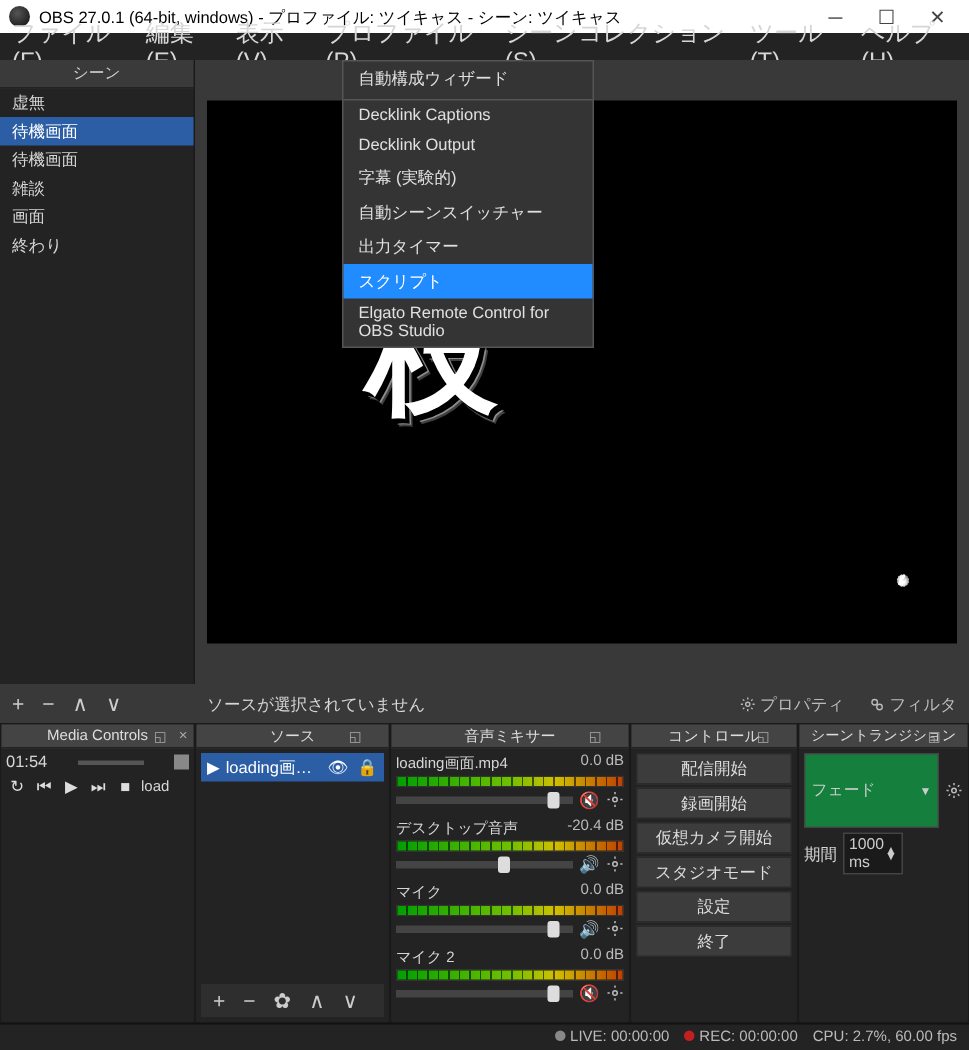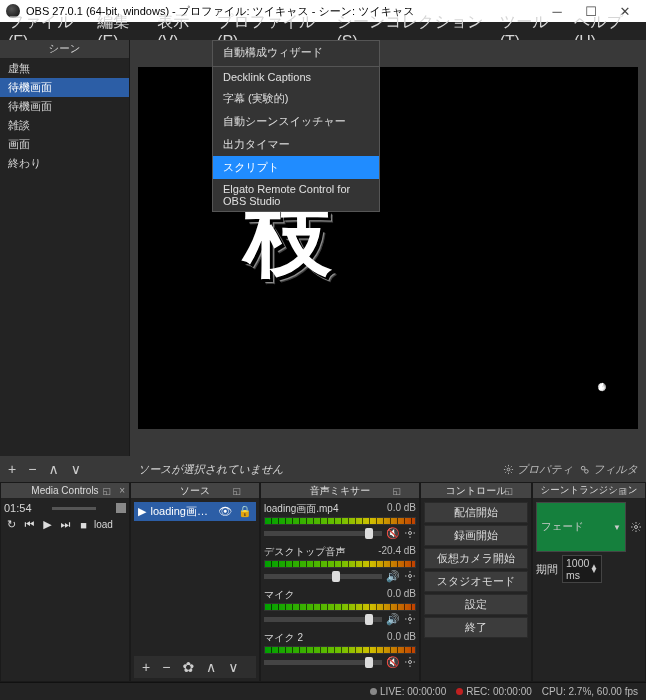--- a/index.html
+++ b/index.html
@@ -26,36 +26,36 @@
   .scenes-hdr{background:#3a3a3a; color:#d0d0d0; font-size:10.5px; padding:2px 6px; display:flex; align-items:center; justify-content:center; border-bottom:1px solid #222;}
   .scene-item{padding:2px 8px; font-size:11px;}
   .scene-item.active{background:var(--accent); color:#fff;}
   .preview-wrap{flex:1; background:#393939; display:flex; align-items:center; justify-content:center; padding:10px 8px;}
   .preview{width:500px; height:362px; background:#000; position:relative;}
   .kanji-wrap{position:absolute; left:106px; top:110px; filter:brightness(1.05);}
   .kanji-main{position:relative; color:#fff; font-size:88px; font-weight:900; text-shadow:3px 3px 0 #000, 4px 4px 0 rgba(255,255,255,.4), 5px 5px 0 rgba(255,255,255,.25);}
   .spinner{position:absolute; right:22px; bottom:22px; width:28px; height:28px;}
   .spoke{position:absolute; left:50%; top:50%; width:2px;height:8px;background:#fff; transform-origin:0 -6px; border-radius:1px;}
   
-  .dropdown{position:absolute; left:212px; top:40px; width:168px; background:#343434; border:1px solid #555; z-index:50;}
+  .dropdown{position:absolute; left:228px; top:40px; width:168px; background:#343434; border:1px solid #555; z-index:50;}
   .ddi{padding:4px 10px; font-size:11px; color:#e0e0e0;}
   .ddi.sep{border-top:1px solid #555; margin-top:2px; padding-top:4px;}
   .ddi.hl{background:var(--hover); color:#fff;}
   
   .scene-tb{height:26px; background:#393939; display:flex; align-items:center; padding:0 4px; gap:4px;}
   .tb-btn{font-size:14px; color:#ccc; padding:0 4px;}
   
   .docks{display:flex; background:var(--bg1);}
   .dock{display:flex; flex-direction:column; background:var(--bg2); border:1px solid #1a1a1a;}
   .dock-hdr{height:16px; background:#444; font-size:10px; display:flex; align-items:center; justify-content:center; position:relative; color:#ddd; border-bottom:1px solid #222;}
   .dock-hdr .x{position:absolute; right:4px; font-size:10px; color:#aaa;}
   .dock-hdr .pop{position:absolute; right:18px; font-size:9px; color:#aaa;}
   .dock-body{flex:1; background:#232323; padding:3px; overflow:hidden;}
   
-  .srcbar{height:26px; background:#393939; display:flex; align-items:center; padding:0 8px; gap:6px; font-size:11px;font-style:italic;}
+  .srcbar{height:26px; background:#393939; display:flex; align-items:center; padding:0 8px; gap:16px; font-size:11px;}
   .srcbar .center{flex:1;}
   .gearbtn{display:flex; align-items:center; gap:3px; color:#bbb;}
   .gearbtn svg{width:11px;height:11px;}
   
   .mc-time{display:flex; align-items:center; gap:20px; margin-bottom:3px;}
   .mc-time .bar{flex:1; height:3px; background:#555;}
   .mc-row{display:flex; align-items:center; gap:3px;}
   .mc-row .ibtn{width:15px;height:15px; display:flex;align-items:center;justify-content:center; font-size:11px; color:#ddd;}
   
   .src-item{display:flex; align-items:center; gap:4px; padding:2px 4px; background:var(--accent); color:#fff; font-size:11px;}
@@ -105,20 +105,21 @@
   <span>表示(V)</span>
   <span>プロファイル(P)</span>
   <span>シーンコレクション(S)</span>
   <span>ツール(T)</span>
   <span>ヘルプ(H)</span>
 </div>
 
 <div class="dropdown">
   <div class="ddi">自動構成ウィザード</div>
   <div class="ddi sep">Decklink Captions</div>
+  <div class="ddi">Decklink Output</div>
   <div class="ddi">字幕 (実験的)</div>
   <div class="ddi">自動シーンスイッチャー</div>
   <div class="ddi">出力タイマー</div>
   <div class="ddi hl">スクリプト</div>
   <div class="ddi">Elgato Remote Control for OBS Studio</div>
 </div>
 
 <div class="main">
   <div class="scenes">
     <div class="scenes-hdr">

